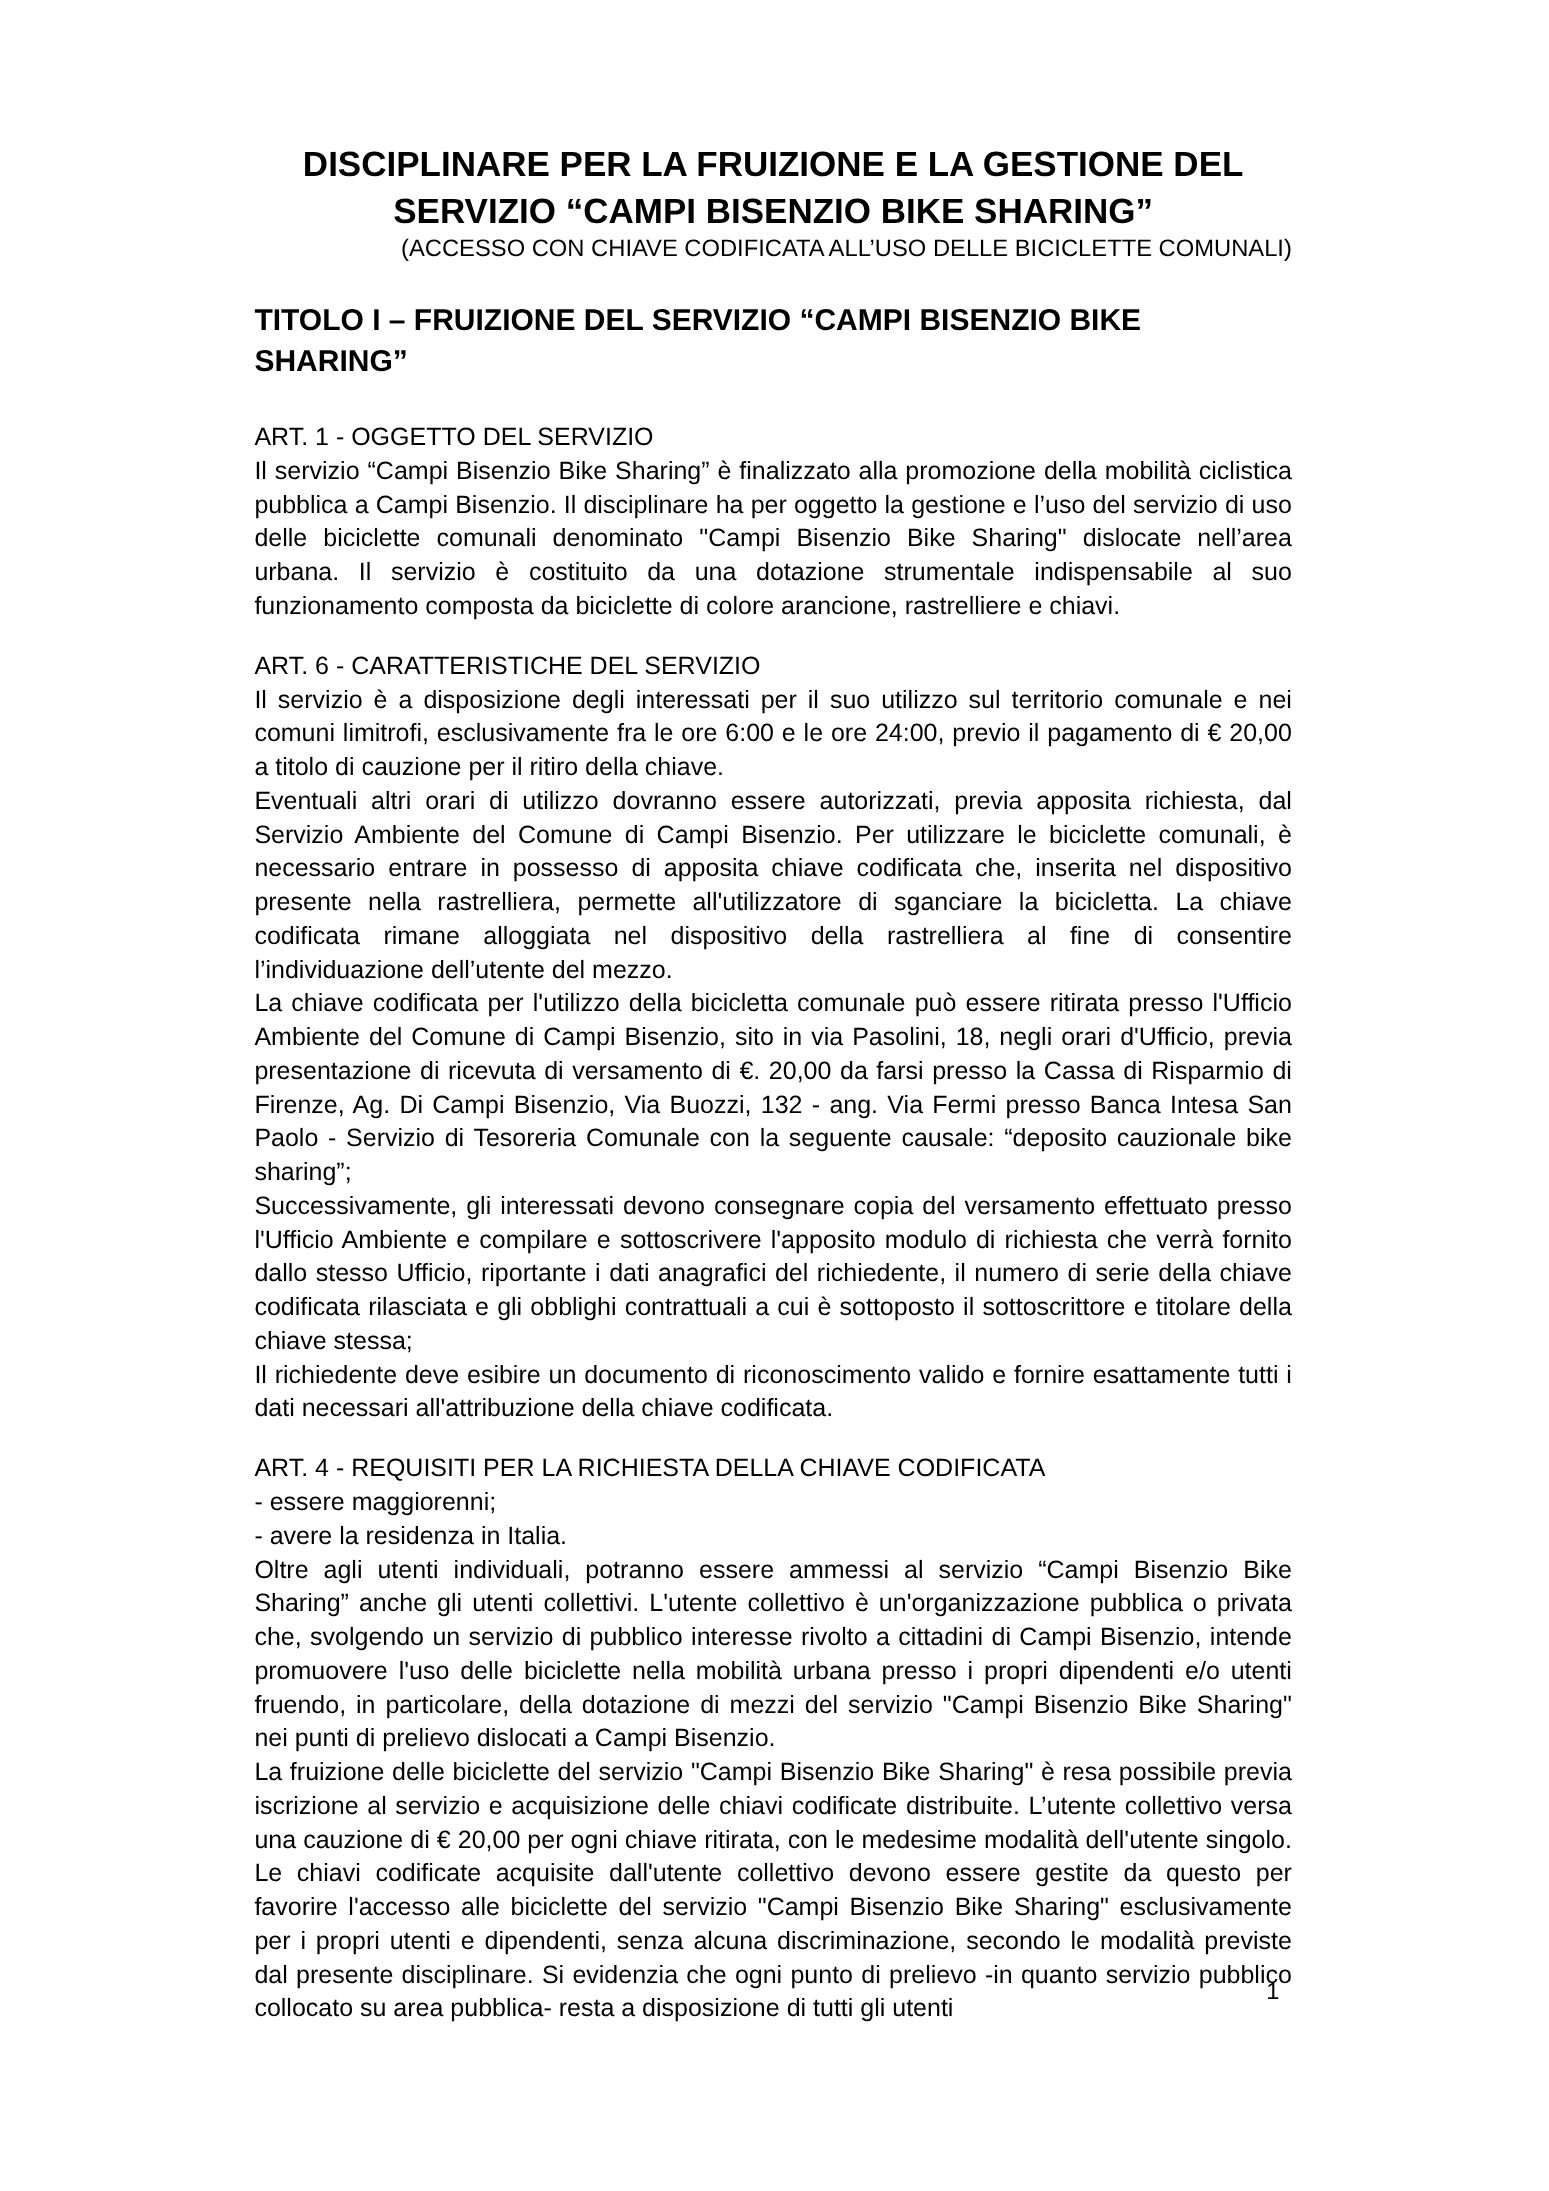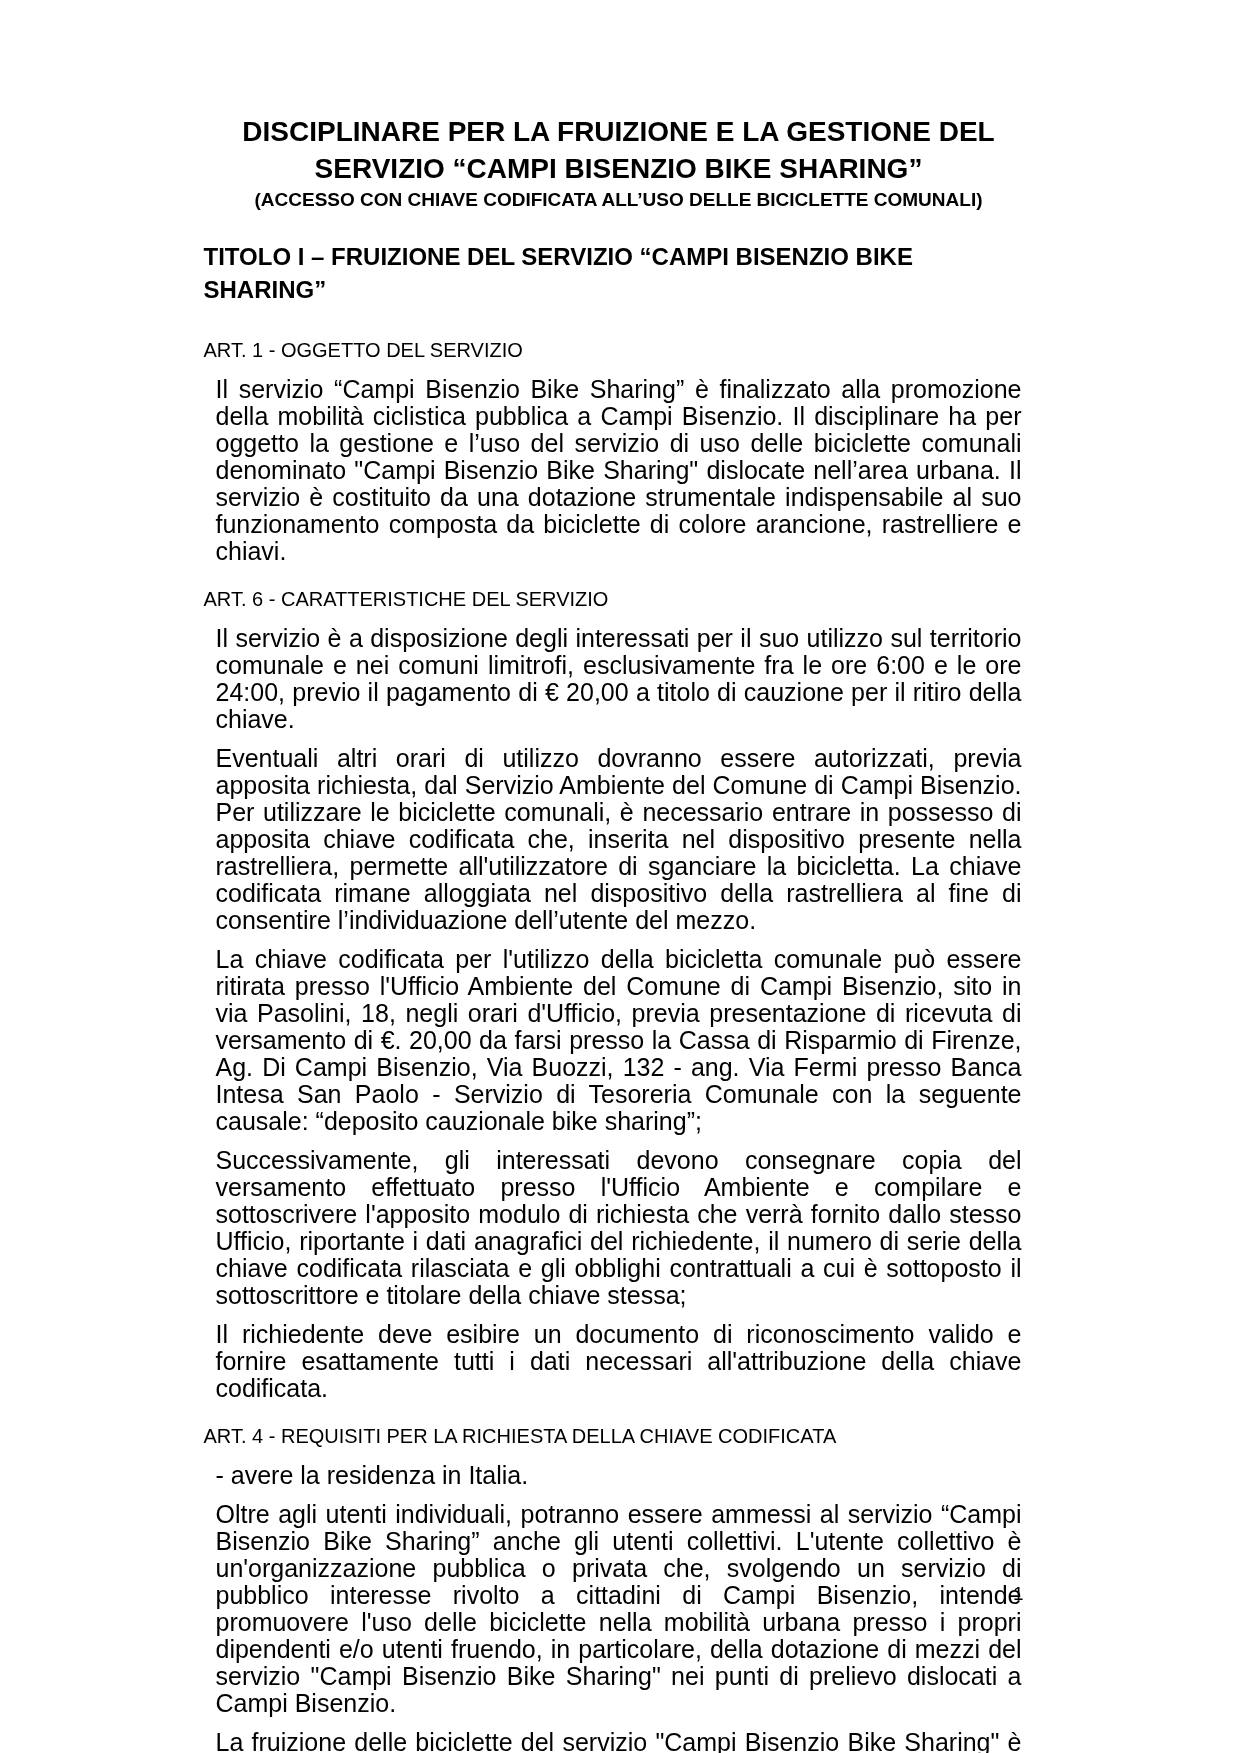--- a/index.html
+++ b/index.html
@@ -22,41 +22,41 @@
   .doc-title {
     font-size: 28px;
     line-height: 37px;
     font-weight: bold;
     text-align: center;
     margin: 0;
   }
   .doc-subtitle {
     font-size: 19px;
     line-height: 26px;
-    font-weight: bold;
-    text-align: center;
+    font-weight: normal;
+    text-align: right;
     margin: 0;
   }
   .titolo {
     font-size: 24px;
     line-height: 33px;
     font-weight: bold;
     text-align: left;
     margin: 27px 0 30px 0;
   }
   .art-heading {
     font-size: 20px;
     line-height: 28px;
     font-weight: normal;
     margin: 20px 0 0 0;
   }
   .art-body p {
-    font-size: 25px;
+    font-size: 20px;
     line-height: 27px;
-    margin: 12px;
+    margin: 0;
     text-align: justify;
   }
   .page-number {
     position: absolute;
     top: 1583px;
     right: 92px;
     font-size: 19px;
     line-height: 22px;
   }
 </style>
@@ -90,20 +90,21 @@
     <div class="art-body">
       <p>La chiave codificata per l'utilizzo della bicicletta comunale può essere ritirata presso l'Ufficio Ambiente del Comune di Campi Bisenzio, sito in via Pasolini, 18, negli orari d'Ufficio, previa presentazione di ricevuta di versamento di €. 20,00 da farsi presso la Cassa di Risparmio di Firenze, Ag. Di Campi Bisenzio, Via Buozzi, 132 - ang. Via Fermi presso Banca Intesa San Paolo - Servizio di Tesoreria Comunale con la seguente causale: “deposito cauzionale bike sharing”;</p>
       <p>Successivamente, gli interessati devono consegnare copia del versamento effettuato presso l'Ufficio Ambiente e compilare e sottoscrivere l'apposito modulo di richiesta che verrà fornito dallo stesso Ufficio, riportante i dati anagrafici del richiedente, il numero di serie della chiave codificata rilasciata e gli obblighi contrattuali a cui è sottoposto il sottoscrittore e titolare della chiave stessa;</p>
       <p>Il richiedente deve esibire un documento di riconoscimento valido e fornire esattamente tutti i dati necessari all'attribuzione della chiave codificata.</p>
     </div>
   </section>
 
   <section>
     <h3 class="art-heading">ART. 4 - REQUISITI PER LA RICHIESTA DELLA CHIAVE CODIFICATA</h3>
     <div class="art-body">
+      <p>- essere maggiorenni;</p>
       <p>- avere la residenza in Italia.</p>
       <p>Oltre agli utenti individuali, potranno essere ammessi al servizio “Campi Bisenzio Bike Sharing” anche gli utenti collettivi. L'utente collettivo è un'organizzazione pubblica o privata che, svolgendo un servizio di pubblico interesse rivolto a cittadini di Campi Bisenzio, intende promuovere l'uso delle biciclette nella mobilità urbana presso i propri dipendenti e/o utenti fruendo, in particolare, della dotazione di mezzi del servizio "Campi Bisenzio Bike Sharing" nei punti di prelievo dislocati a Campi Bisenzio.</p>
       <p>La fruizione delle biciclette del servizio "Campi Bisenzio Bike Sharing" è resa possibile previa iscrizione al servizio e acquisizione delle chiavi codificate distribuite. L’utente collettivo versa una cauzione di € 20,00 per ogni chiave ritirata, con le medesime modalità dell'utente singolo. Le chiavi codificate acquisite dall'utente collettivo devono essere gestite da questo per favorire l'accesso alle biciclette del servizio "Campi Bisenzio Bike Sharing" esclusivamente per i propri utenti e dipendenti, senza alcuna discriminazione, secondo le modalità previste dal presente disciplinare. Si evidenzia che ogni punto di prelievo -in quanto servizio pubblico collocato su area pubblica- resta a disposizione di tutti gli utenti</p>
     </div>
   </section>
 
   <div class="page-number">1</div>
 
 </div>
 

